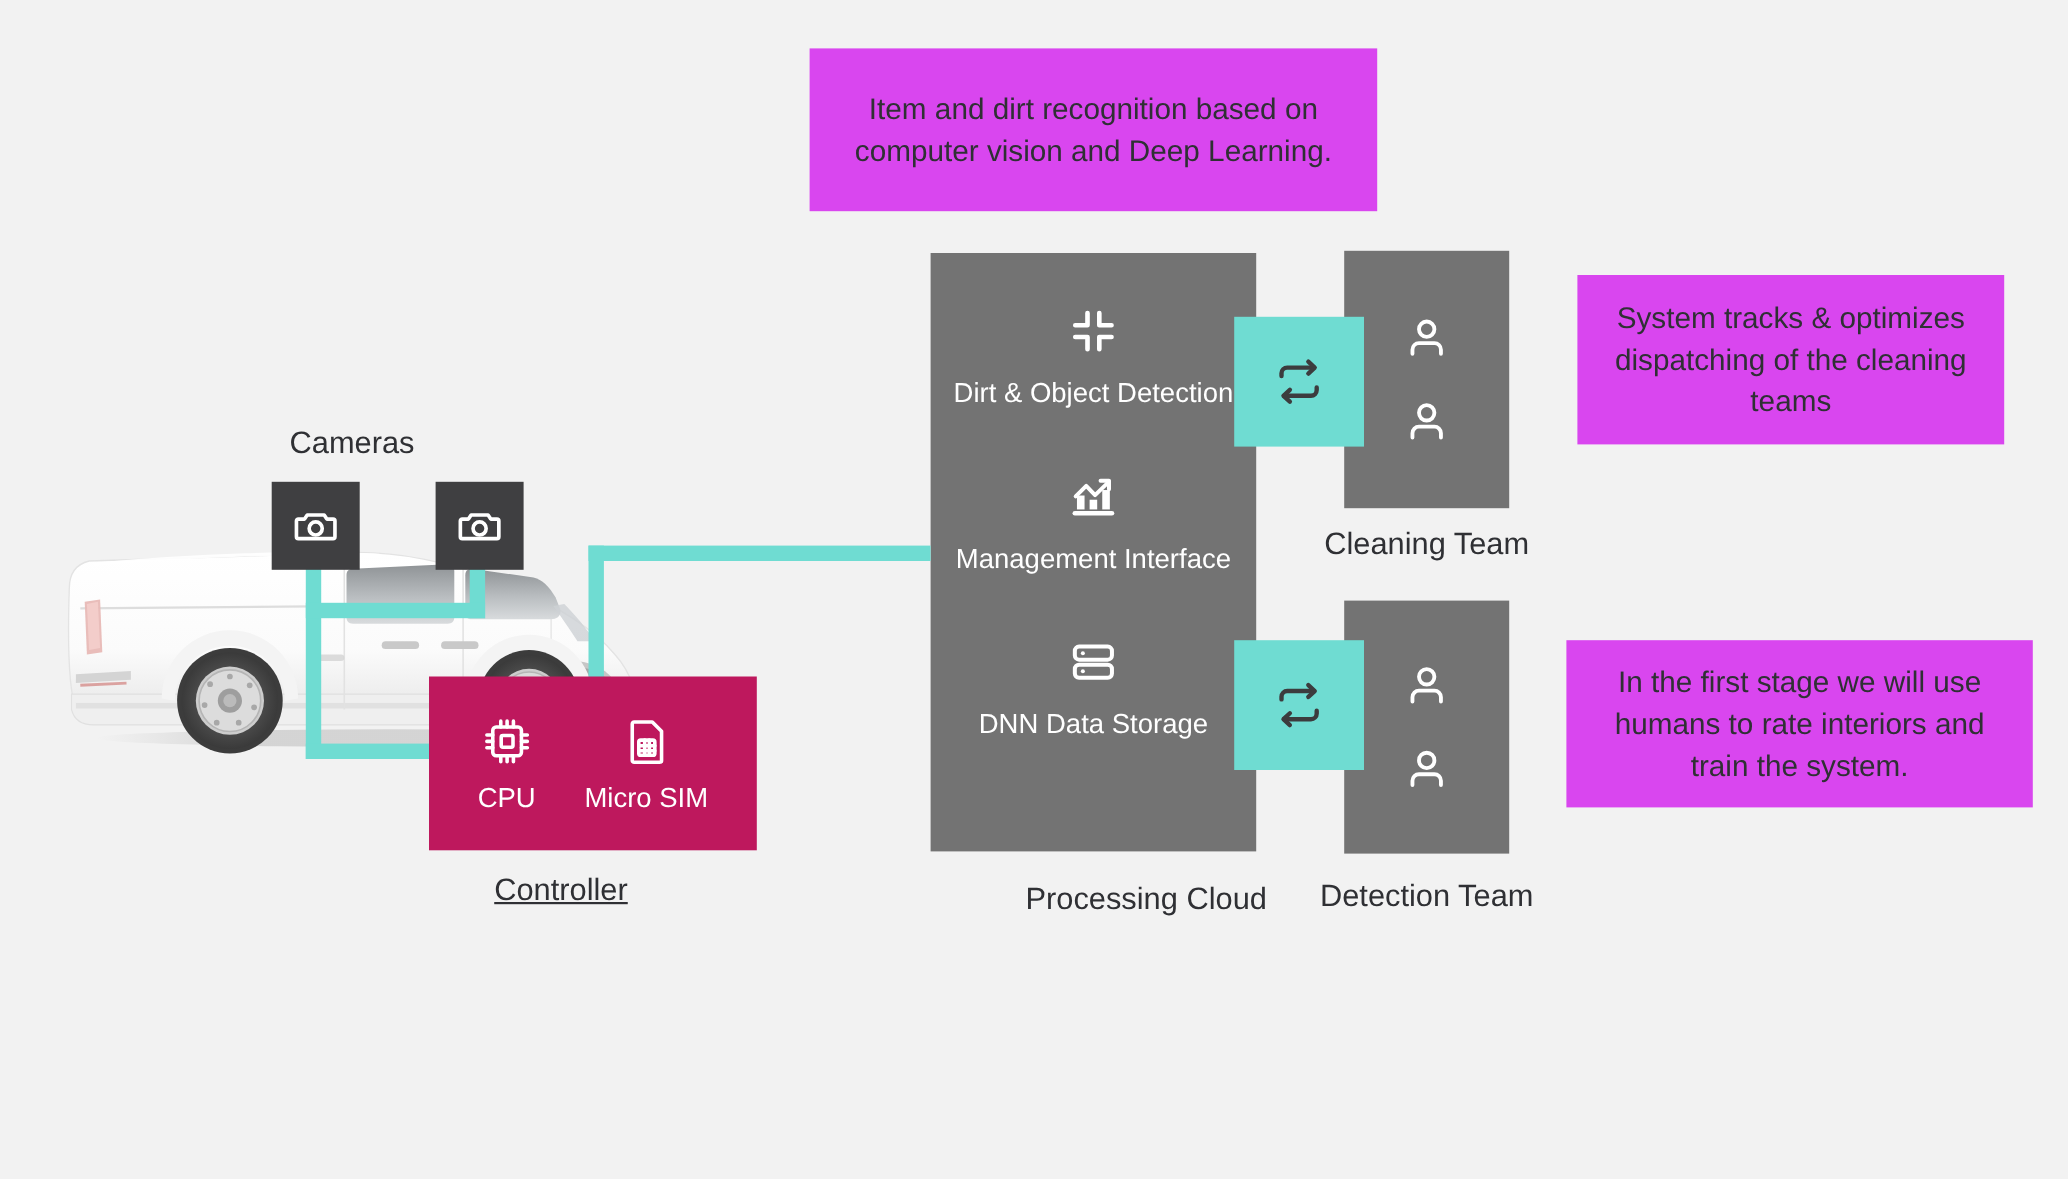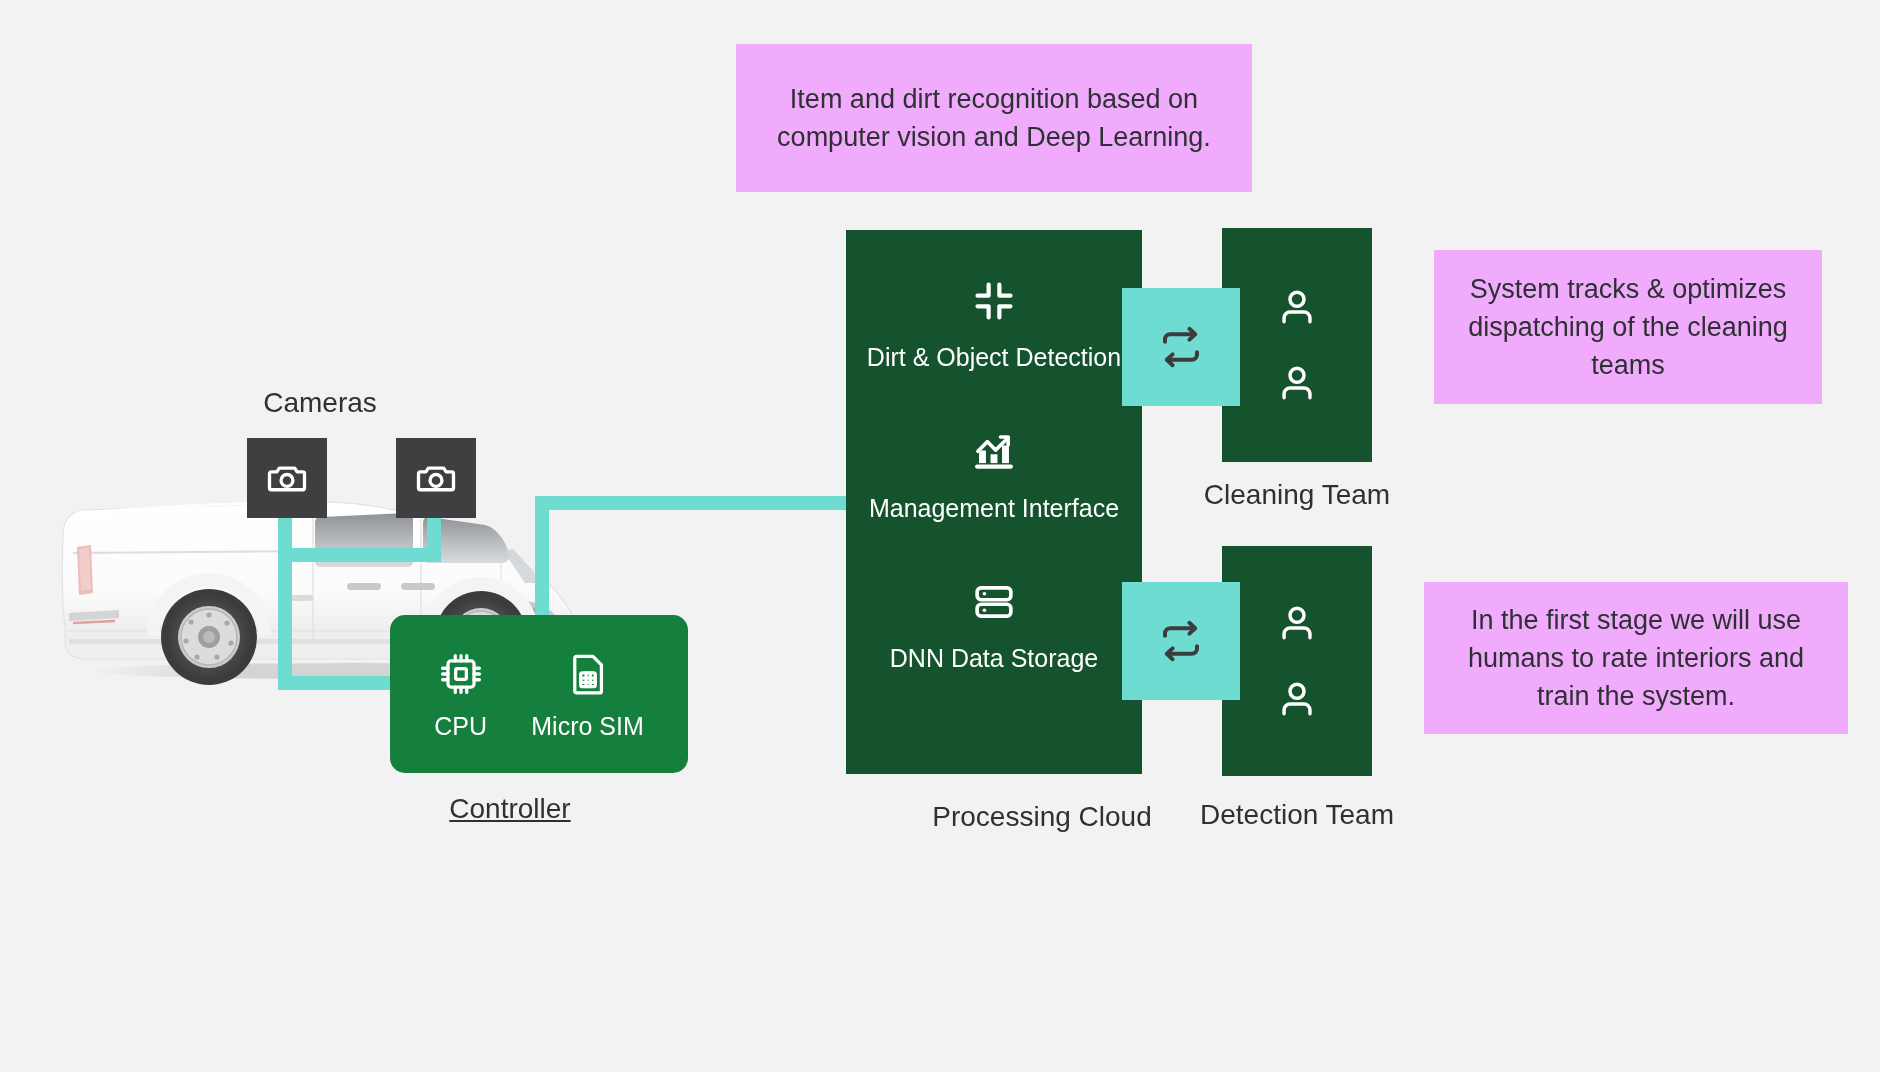--- a/index.html
+++ b/index.html
@@ -16,21 +16,21 @@
   #stage {
     position: relative;
     width: 1880px;
     height: 1072px;
     background: #f2f2f2;
   }
 
   
   .callout {
     position: absolute;
-    background: #f0abfc;
+    background: #d946ef;
     color: #2f3034;
     font-size: 27px;
     line-height: 1.42;
     text-align: center;
     display: flex;
     align-items: center;
     justify-content: flex-start;
     padding: 18px 26px;
     font-weight: 400;
   }
@@ -38,21 +38,21 @@
 
   #callout-top        { left: 736px; top: 44px;  width: 516px; height: 148px; }
   #callout-cameras    { left: 40px;  top: 218px; width: 642px; height: 148px; }
   #callout-dispatch   { left: 1434px;top: 250px; width: 388px; height: 154px; }
   #callout-training   { left: 1424px;top: 582px; width: 424px; height: 152px; }
   #callout-ai         { left: 736px; top: 894px; width: 516px; height: 150px; }
 
   
   .panel {
     position: absolute;
-    background: #14532d;
+    background: #737373;
   }
 
   #panel-cloud {
     left: 846px; top: 230px; width: 296px; height: 544px;
     display: flex; flex-direction: column;
     align-items: center; justify-content: flex-start;
     padding-top: 44px;
   }
 
   #panel-cleaning { left: 1222px; top: 228px; width: 150px; height: 234px; }
@@ -117,24 +117,23 @@
     display: flex; align-items: center; justify-content: center;
     z-index: 6;
   }
   #camera-1 { left: 247px; top: 438px; }
   #camera-2 { left: 396px; top: 438px; }
 
   
   #panel-controller {
     position: absolute;
     left: 390px; top: 615px; width: 298px; height: 158px;
-    background: #15803d;
+    background: #be185d;
     display: flex; align-items: center; justify-content: space-evenly;
     z-index: 6;
-    border-radius: 15px;
   }
   .ctrl-item { display: flex; flex-direction: column; align-items: center; }
   .ctrl-icon { height: 52px; display: flex; align-items: center; justify-content: center; }
   .ctrl-label {
     margin-top: 12px;
     color: #ffffff; font-size: 25px; font-weight: 400;
   }
 
   
   .wire { position: absolute; background: #6fdcd2; z-index: 2; }

